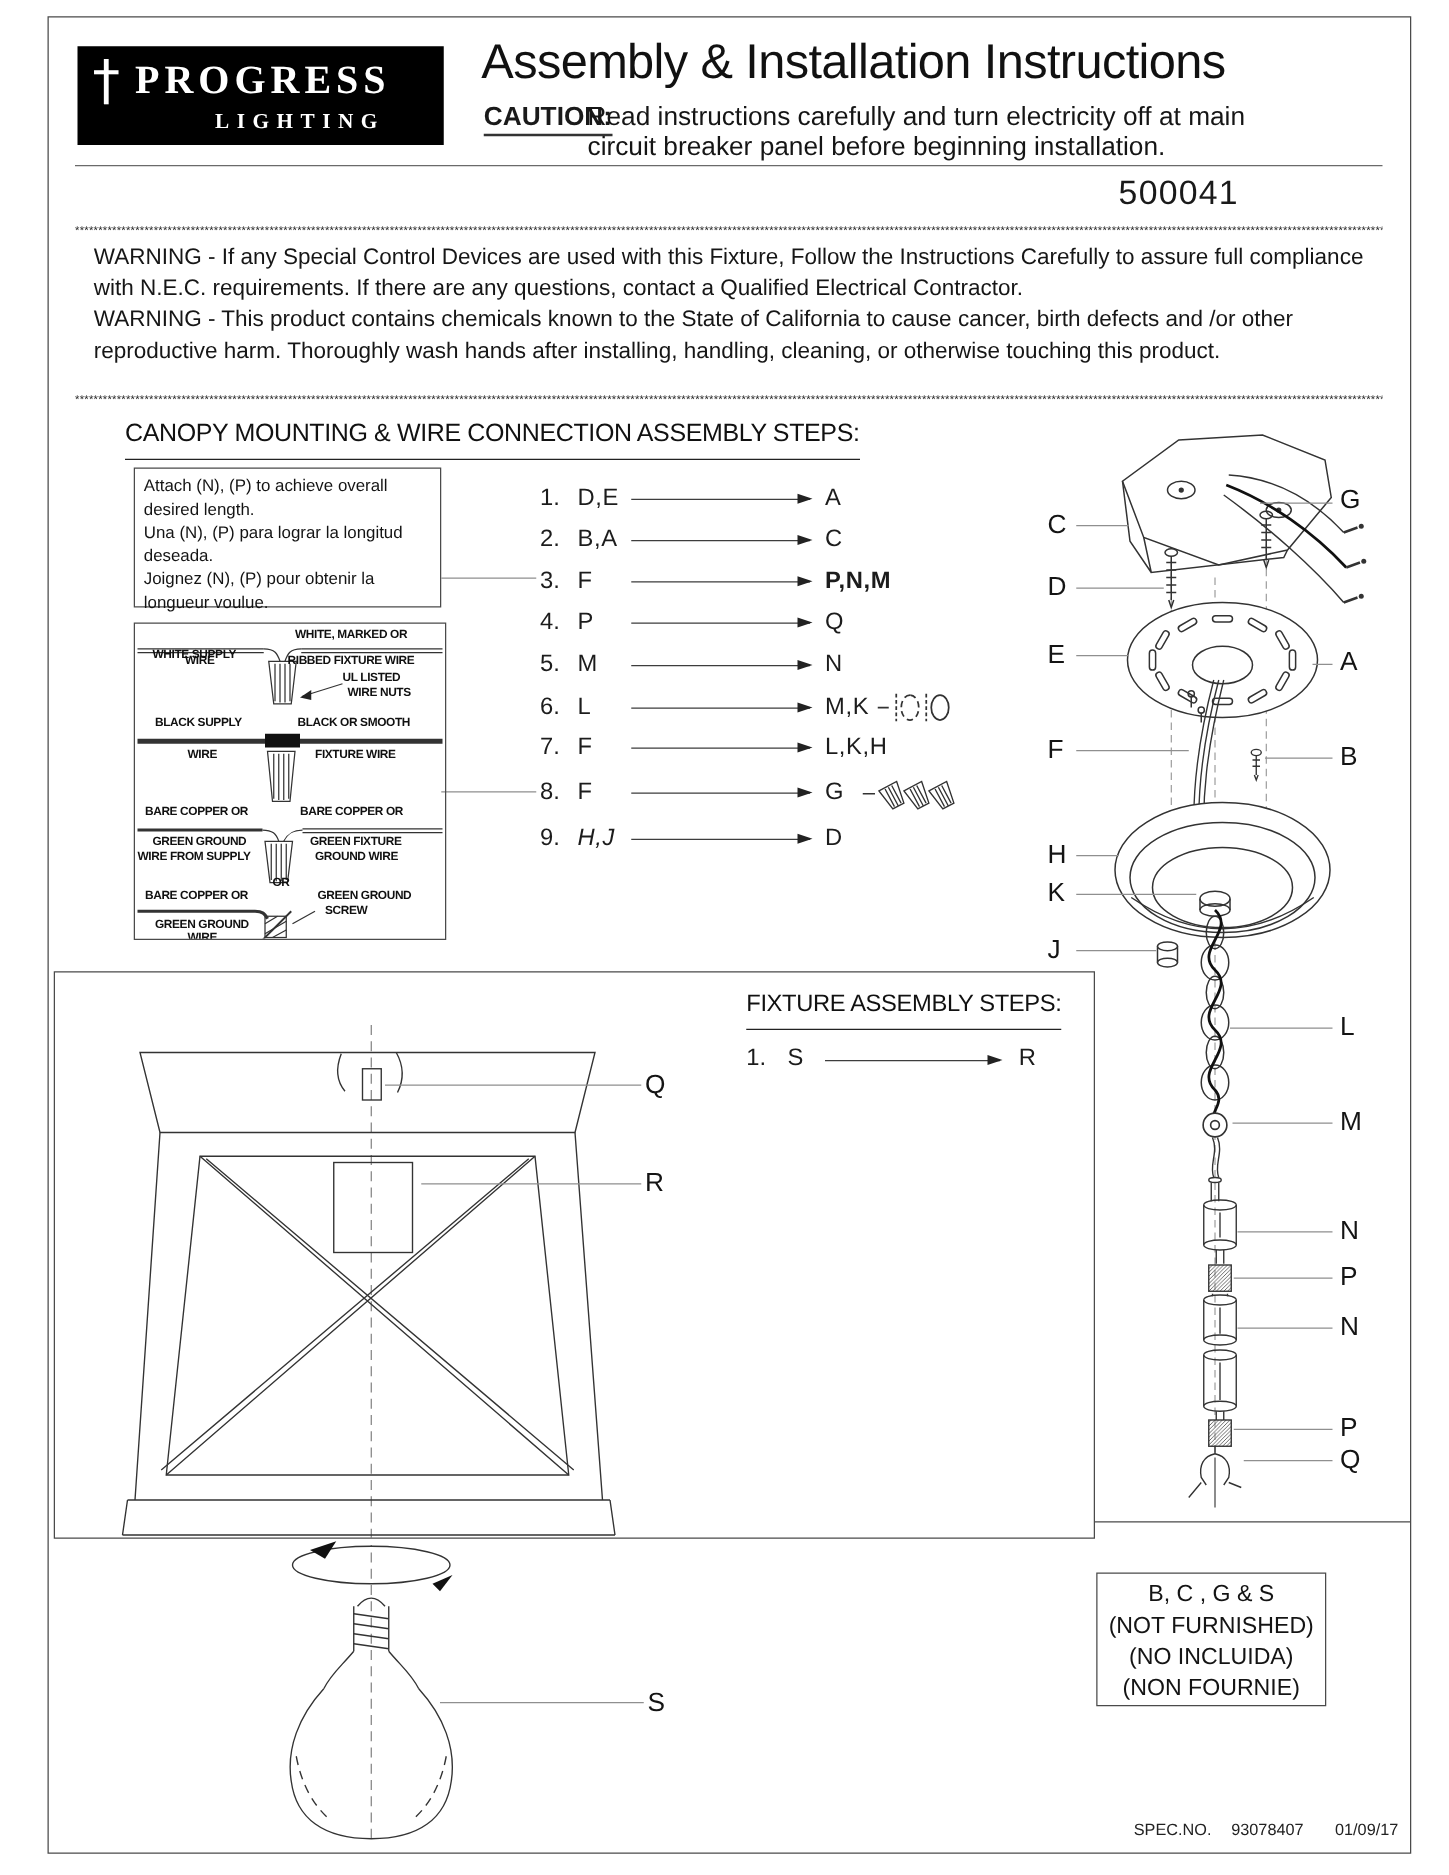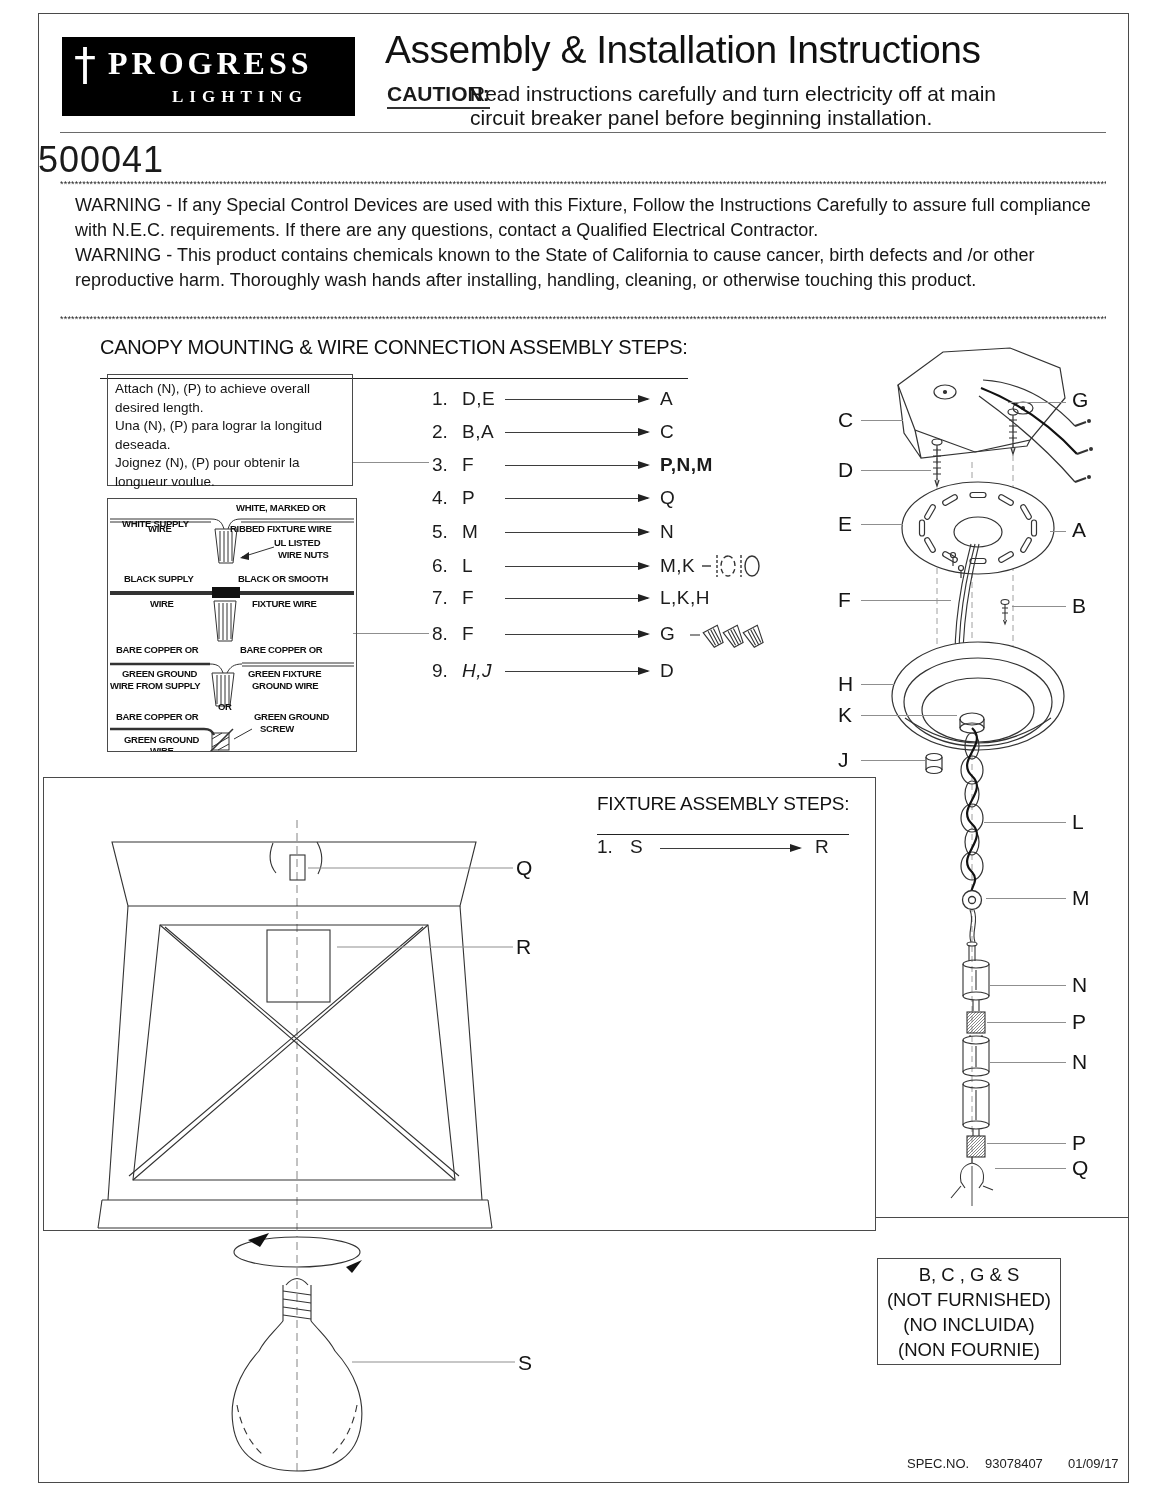--- a/index.html
+++ b/index.html
@@ -14,27 +14,27 @@
   .box{position:absolute;border:1px solid #4a4a4a;background:#fff;}
   .logo{position:absolute;left:62px;top:37px;width:293px;height:79px;background:#000;}
   .logo .brand{position:absolute;left:34px;top:8px;color:#fff;font-family:"Liberation Serif",serif;
     font-weight:bold;font-size:32px;letter-spacing:4px;text-transform:uppercase;margin-left:12px;}
   .logo .cross{position:absolute;left:12px;top:2px;color:#fff;font-size:44px;font-family:"DejaVu Sans",sans-serif;}
   .logo .sub{position:absolute;left:110px;top:50px;color:#fff;font-family:"Liberation Serif",serif;
     font-weight:bold;font-size:17px;letter-spacing:6px;text-transform:uppercase;}
   .title{position:absolute;left:385px;top:28px;font-size:39px;letter-spacing:-0.5px;color:#111;white-space:nowrap;}
   .caution-label{position:absolute;left:387px;top:82px;font-size:21px;font-weight:bold;border-bottom:2px solid #333;padding-bottom:1px;}
   .caution-line{position:absolute;font-size:21px;color:#151515;white-space:nowrap;}
-  .model{position:absolute;left:38px;top:139px;width:953px;text-align:left;font-size:36px;letter-spacing:1px;}
+  .model{position:absolute;left:38px;top:139px;width:953px;text-align:right;font-size:27px;letter-spacing:1px;}
   .astrow{position:absolute;left:60px;width:1046px;height:11px;font-size:9px;letter-spacing:0.2px;
     white-space:nowrap;overflow:hidden;color:#222;}
   .warnings{position:absolute;left:75px;top:193px;width:1016px;font-size:18px;line-height:25px;color:#161616;}
   .warnings p{margin:0;}
   .sec-heading{position:absolute;font-size:20px;letter-spacing:-0.3px;color:#111;
-    border-bottom:1px solid #222;padding-bottom:19px;white-space:nowrap;}
+    border-bottom:1px solid #222;padding-bottom:8px;white-space:nowrap;}
   .note-box{position:absolute;left:107px;top:374px;width:246px;height:112px;border:1px solid #4a4a4a;
     font-size:13.5px;line-height:18.5px;padding:5px 7px;box-sizing:border-box;color:#141414;}
   .wire-box{position:absolute;left:107px;top:498px;width:248px;height:252px;border:1px solid #4a4a4a;overflow:hidden;}
   .wirelbl{position:absolute;font-size:9.5px;font-weight:bold;letter-spacing:-0.3px;white-space:nowrap;color:#101010;}
   .step-num{position:absolute;font-size:19px;color:#1c1c1c;}
   .step-from{position:absolute;font-size:19px;color:#1c1c1c;letter-spacing:0.5px;}
   .step-to{position:absolute;font-size:19px;color:#1c1c1c;letter-spacing:0.5px;}
   .arrow{position:absolute;height:1px;background:#3d3d3d;}
   .arrow:after{content:"";position:absolute;right:-2px;top:-4px;width:0;height:0;
     border-style:solid;border-width:4px 0 4px 12px;border-color:transparent transparent transparent #222;}

